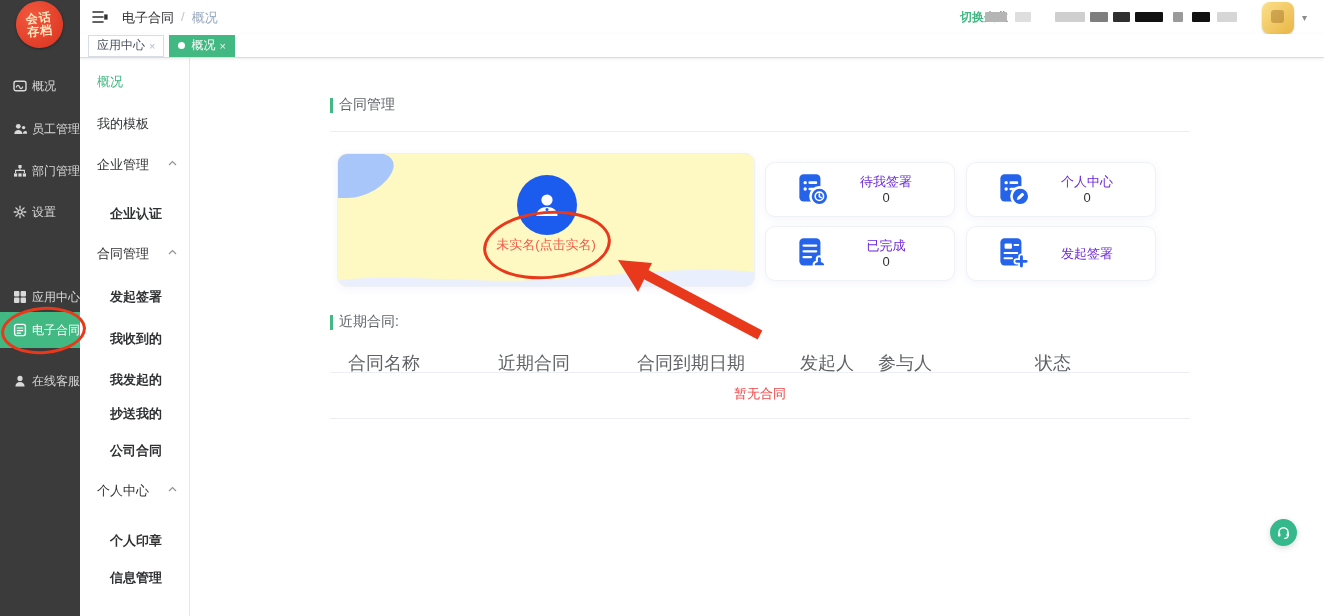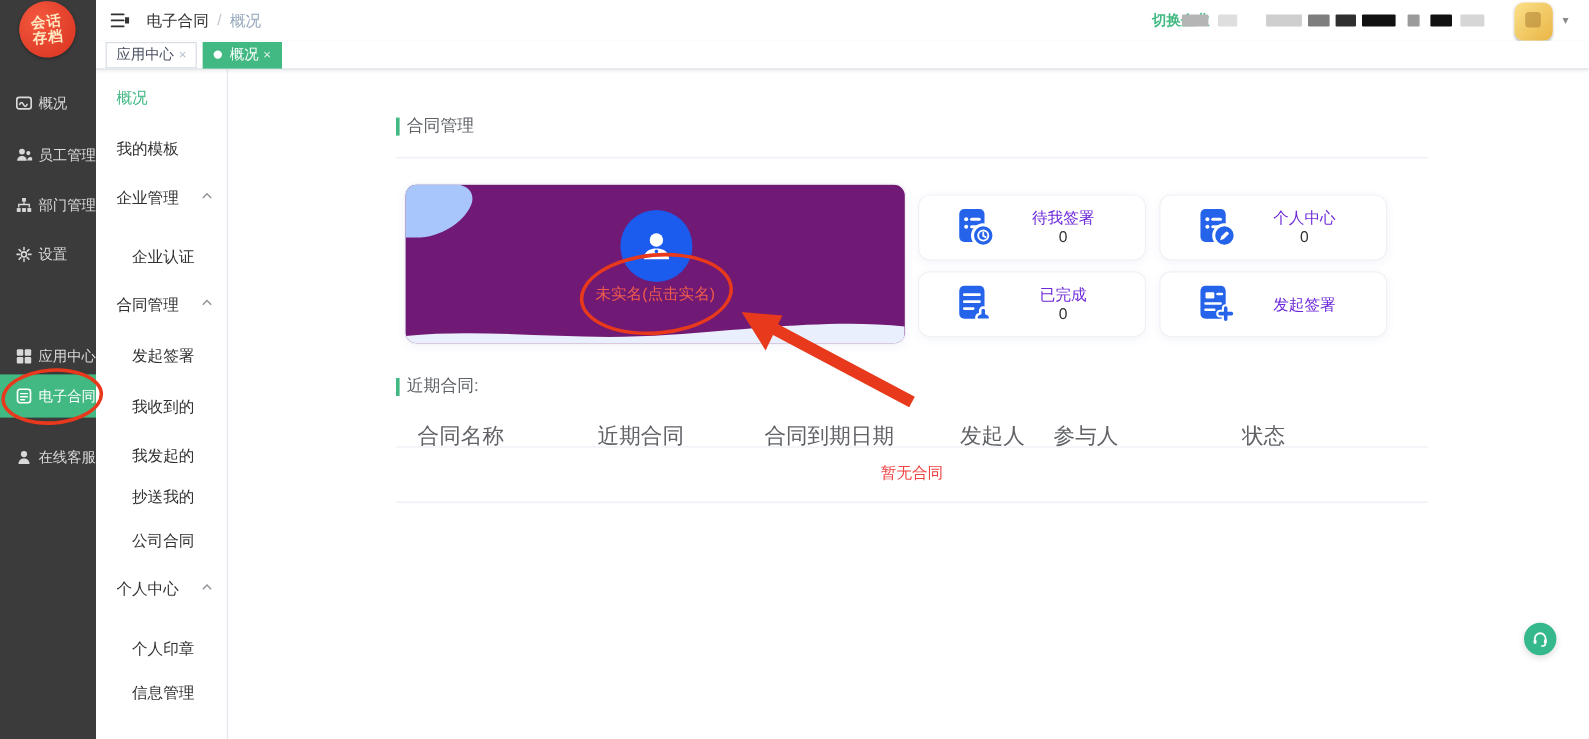--- a/index.html
+++ b/index.html
@@ -43,31 +43,31 @@
   .tag .x { font-size:11px; color:#b4bccc; }
   .tag.active { background:#42b983; border-color:#42b983; color:#fff; }
   .tag.active .x { color:#e8f7ef; }
   .tag.active .dot { width:7px; height:7px; border-radius:50%; background:#fff; margin-right:2px; }
 
   
   .ssb { position:absolute; left:80px; top:58px; width:110px; height:558px; background:#fff;
     border-right:1px solid #e4e7ed; z-index:3; }
   .sitem { position:absolute; font-size:13px; color:#303133; cursor:pointer; white-space:nowrap; }
   .sitem.lv1 { left:17px; }
-  .sitem.lv2 { left:30px; }
+  .sitem.lv2 { left:30px;font-weight:bold; }
   .sitem.active { color:#42b983; }
   .scaret { position:absolute; left:88px; cursor:pointer; }
 
   
   .content { position:absolute; left:190px; top:58px; width:1134px; height:558px; background:#fff; z-index:2; }
   .sec-title { position:absolute; display:flex; align-items:center; gap:6px; font-size:14px; color:#5f6368; }
   .sec-title .bar { width:3px; height:15px; background:#42b983; }
   .hline { position:absolute; height:1px; background:#ebeef5; }
 
-  .hero { position:absolute; left:147px; top:95px; width:418px; height:134px; background:#701a75;
+  .hero { position:absolute; left:147px; top:95px; width:418px; height:134px; background:#fef9c3;
     border:1px solid #f0f1f5; border-radius:10px; box-shadow:0 2px 8px rgba(60,90,180,.06); overflow:hidden; cursor:pointer; }
   .hero .blob { position:absolute; left:-1px; top:-1px; }
   .hero .wave { position:absolute; left:0; bottom:0; }
   .hero-avatar { position:absolute; left:179px; top:21px; width:60px; height:60px; border-radius:50%;
     background:#1b5bee; display:flex; align-items:center; justify-content:center; }
   .hero-name { position:absolute; left:0; top:82px; width:100%; text-align:center; font-size:13px; color:#f15b4b; cursor:pointer; }
 
   .stat-card { position:absolute; width:190px; height:55px; background:#fff; border:1px solid #f0f1f5;
     border-radius:10px; box-shadow:0 2px 8px rgba(60,90,180,.06); display:flex; align-items:center;
     padding-left:26px; cursor:pointer; }

